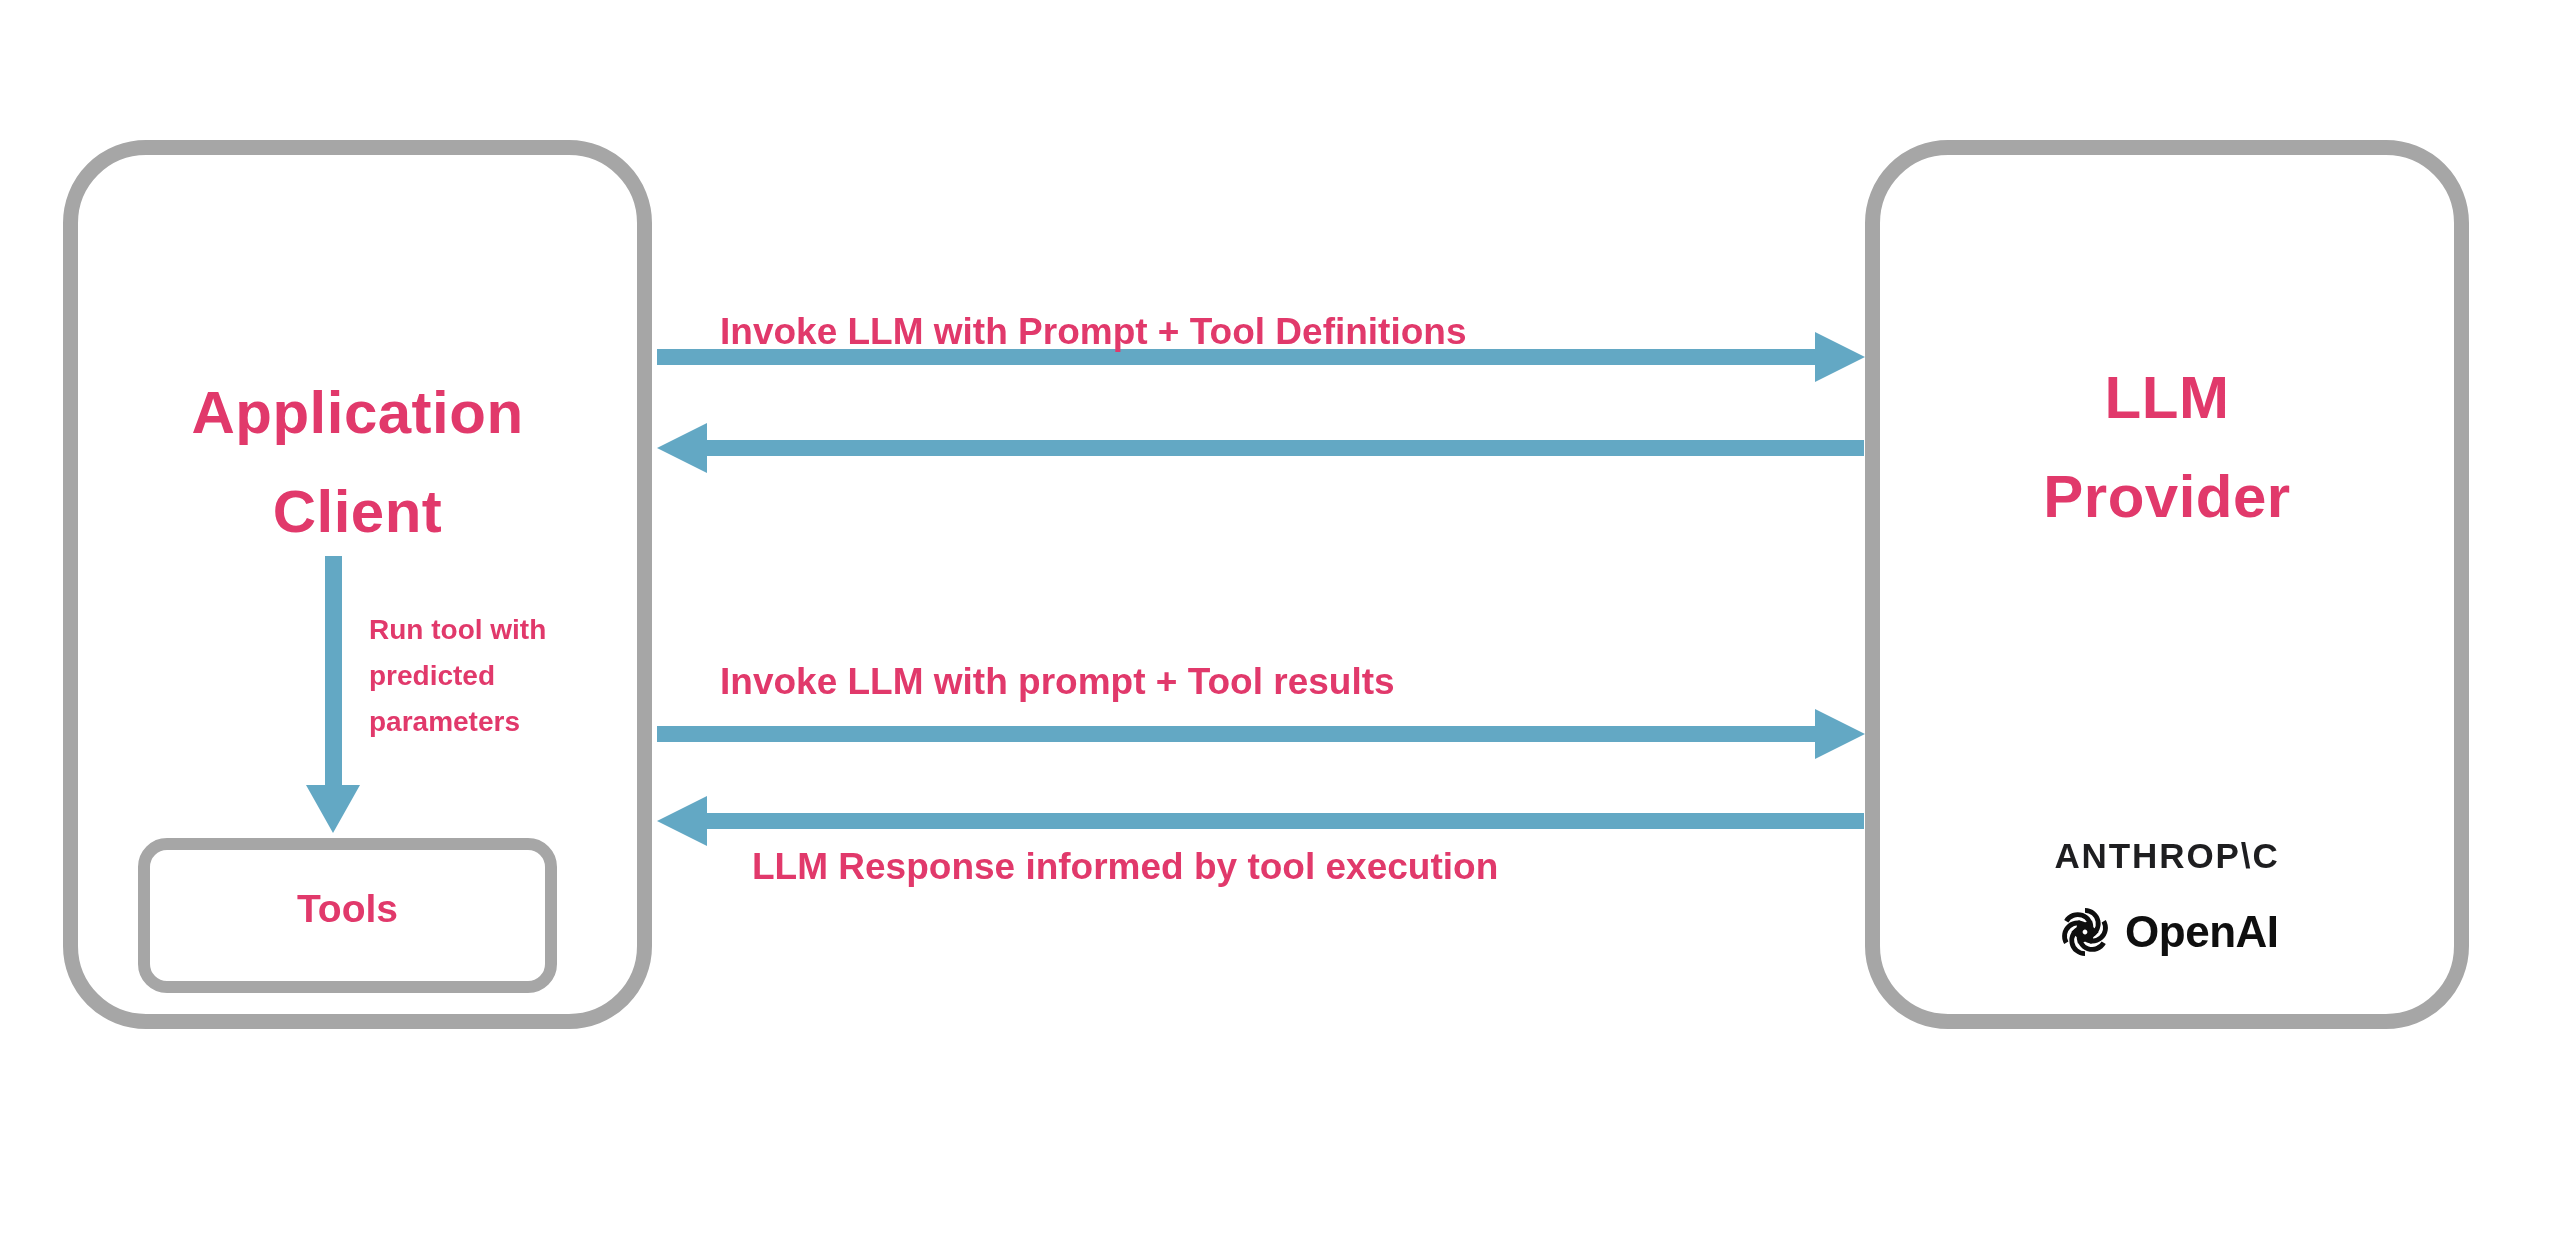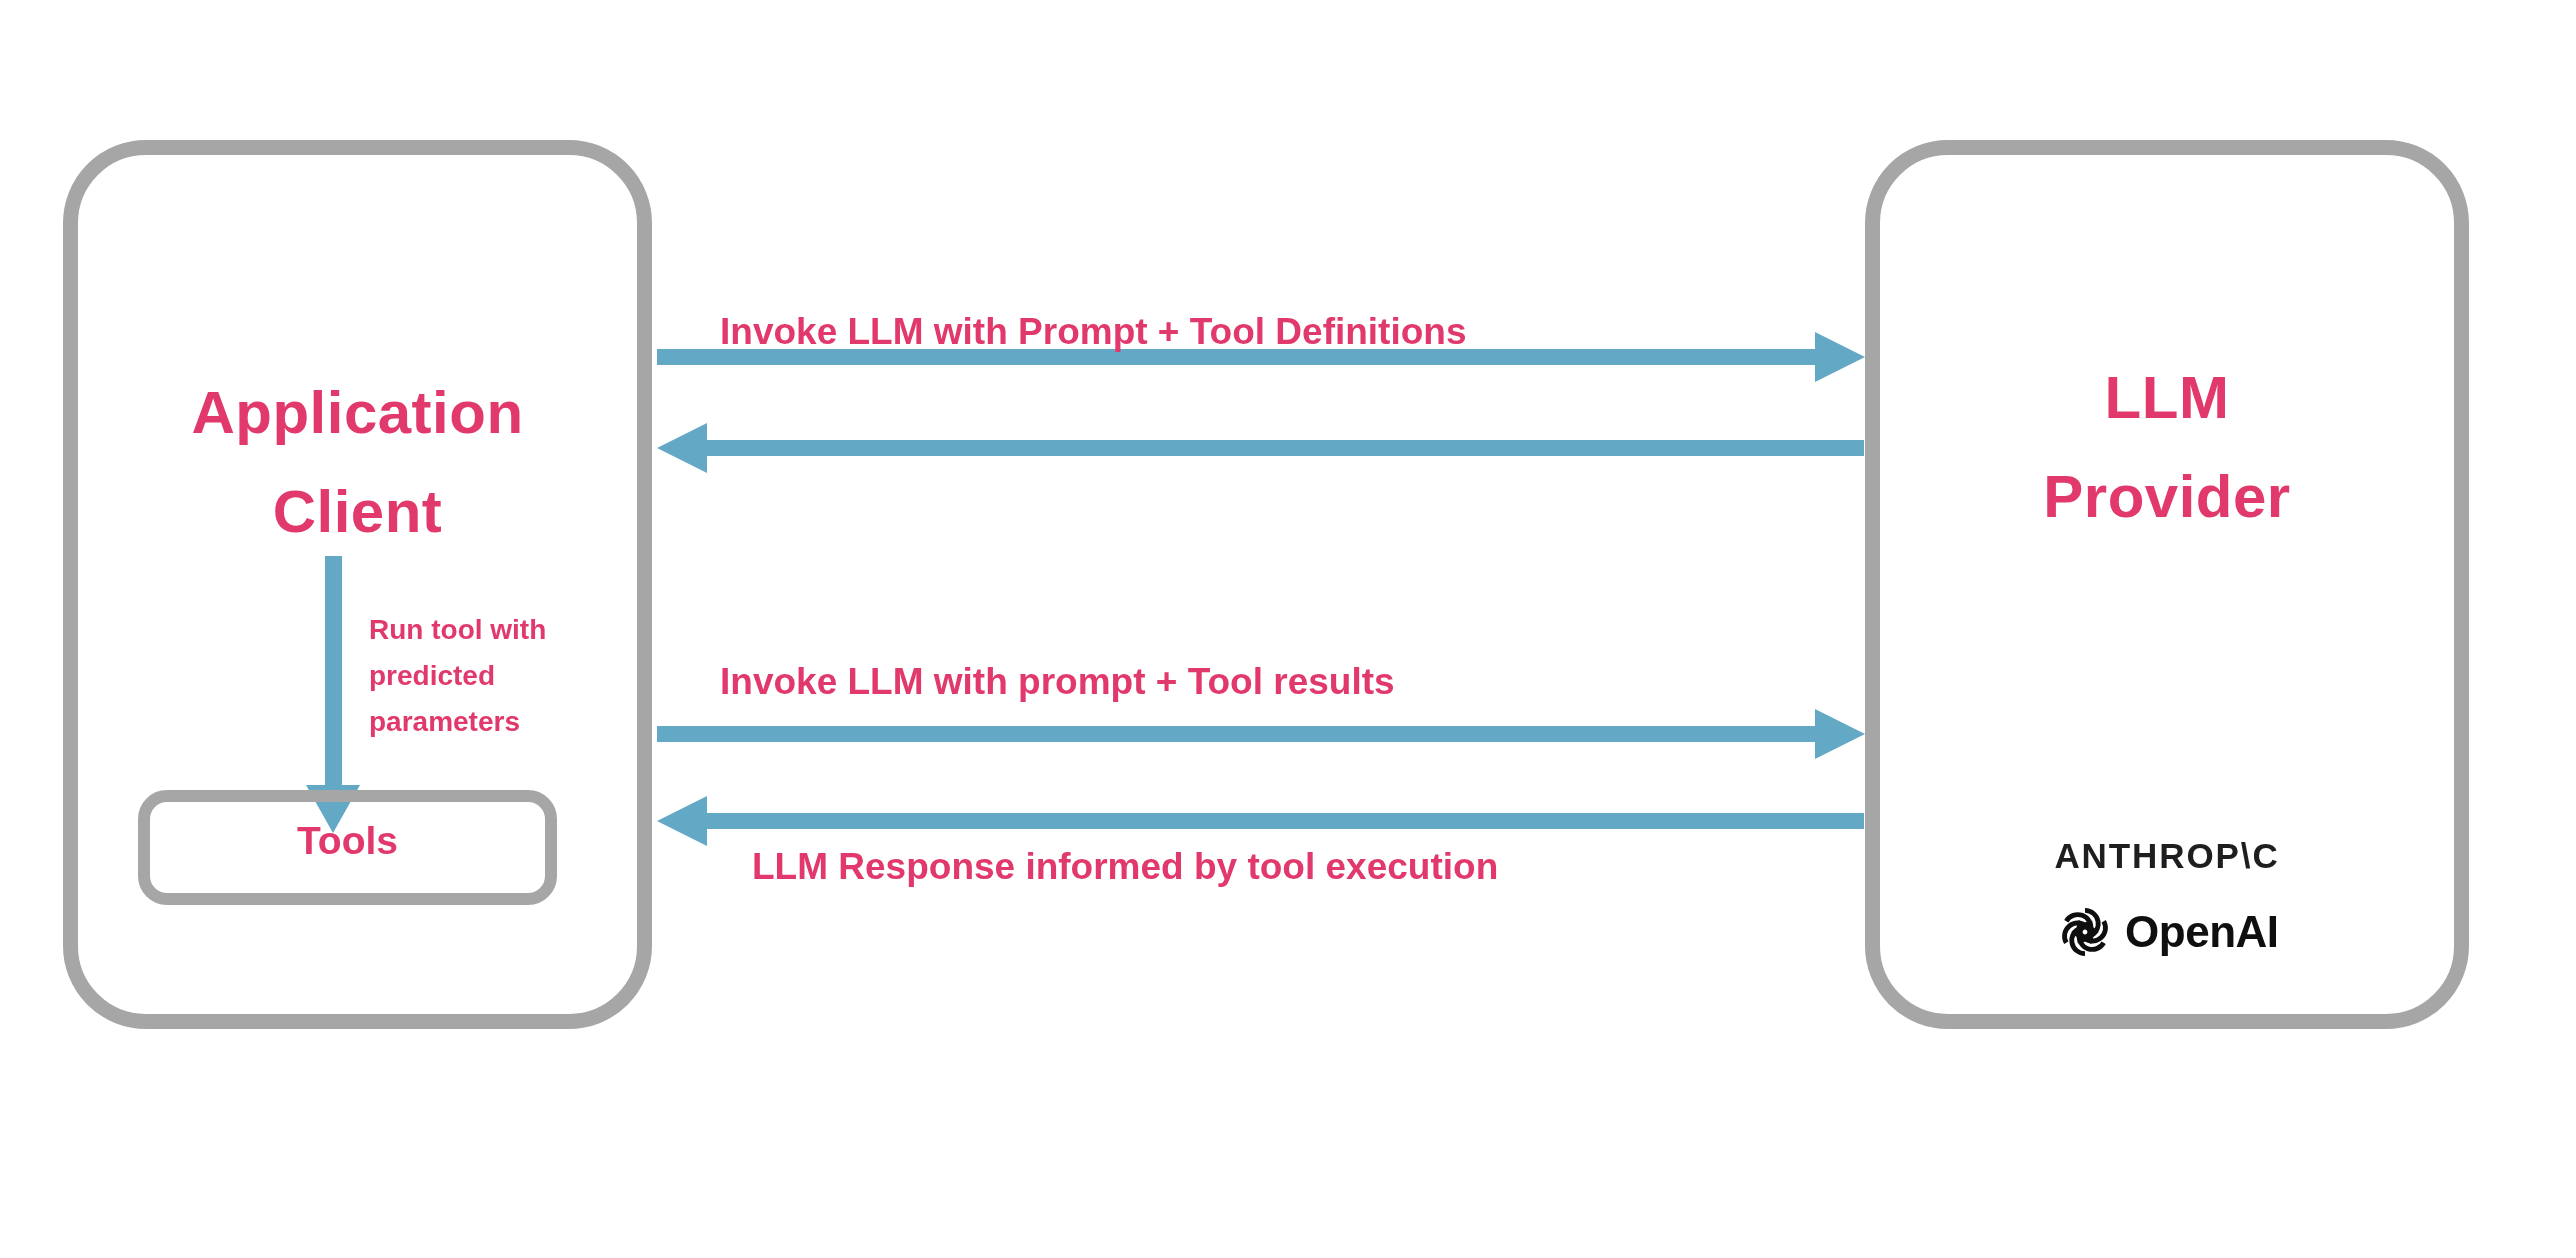--- a/index.html
+++ b/index.html
@@ -37,22 +37,22 @@
     font-weight: 700;
     letter-spacing: 0.5px;
   }
   .client-title   { left: 63px;   top: 363px; width: 589px; }
   .provider-title { left: 1865px; top: 348px; width: 604px; }
   .title-line { display: block; }
 
   
   .tools-box {
     position: absolute;
-    left: 138px; top: 790px;
-    width: 419px; height: 115px;
+    left: 138px; top: 838px;
+    width: 419px; height: 155px;
     border: 12.6px solid #a6a6a6;
     border-radius: 29px;
     box-sizing: border-box;
     display: flex;
     align-items: center;
     justify-content: center;
   }
   .tools-label {
     color: #e1396b;
     font-size: 39px;

